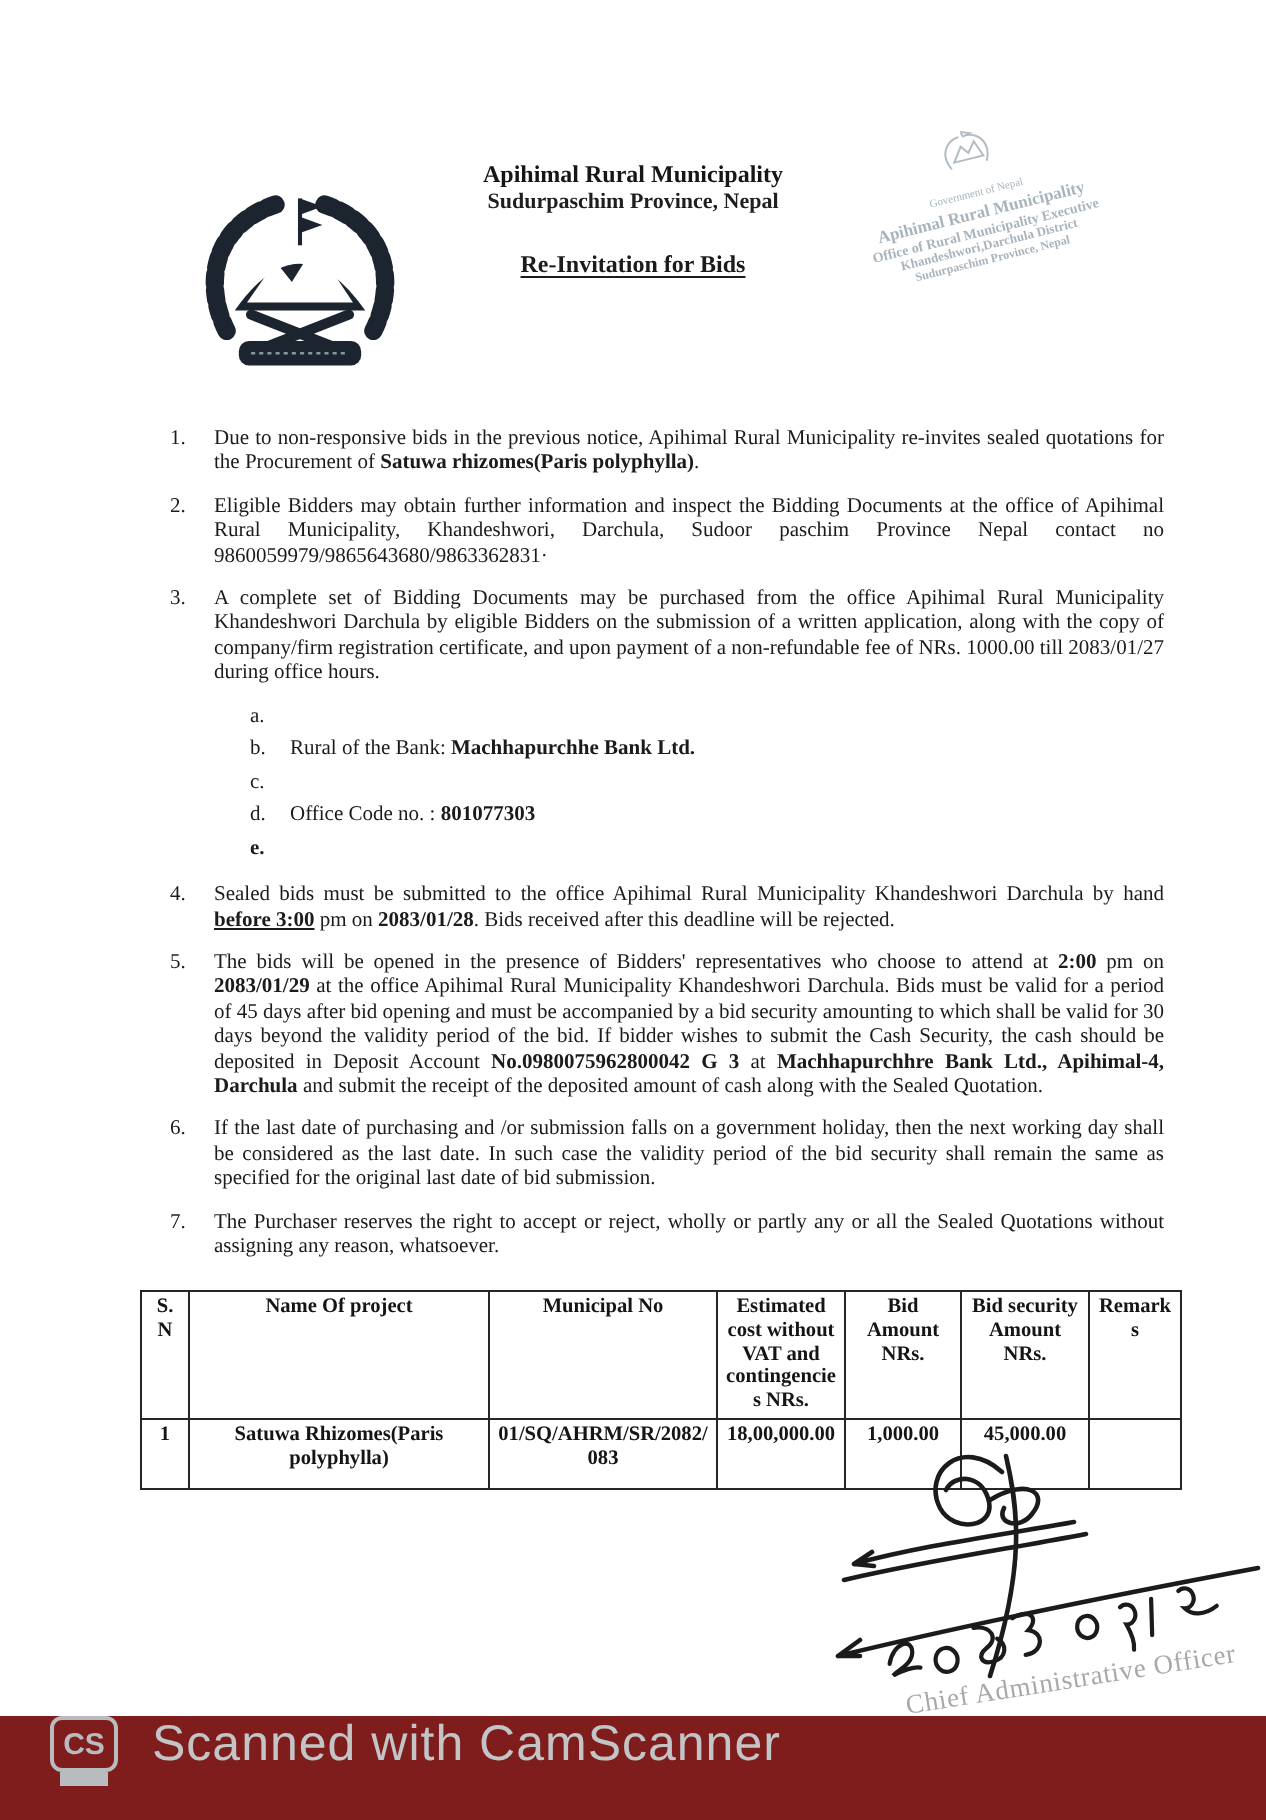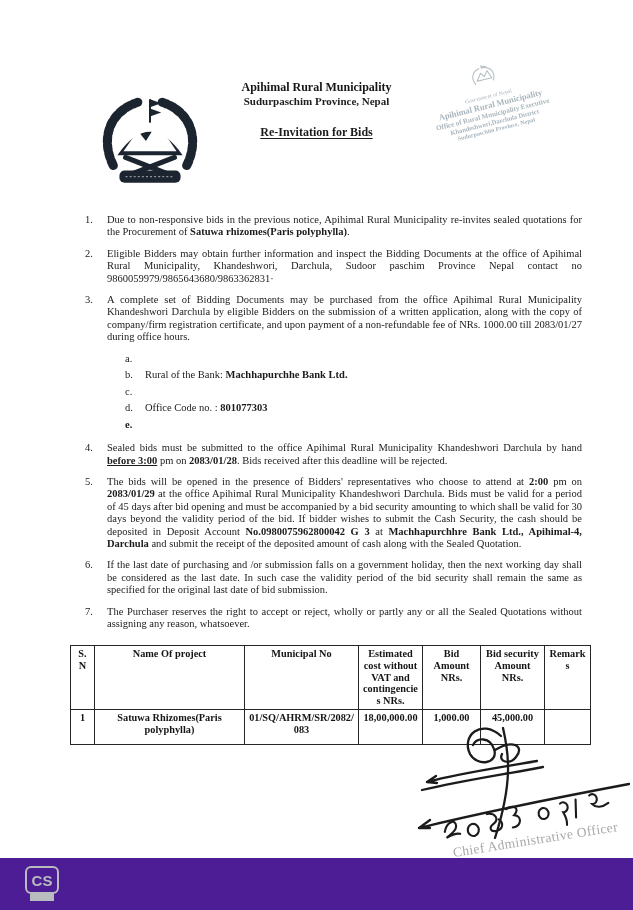--- a/index.html
+++ b/index.html
@@ -43,22 +43,22 @@
   .bid-table th,.bid-table td{border:1.4px solid #262626;padding:2px 4px;vertical-align:top;
              text-align:center;overflow-wrap:anywhere;font-weight:bold;}
   .bid-table td{height:30px;}
 
   
   .sig{position:absolute;left:415px;top:724px;width:218px;height:118px;z-index:3;}
   .cao{position:absolute;left:452px;top:832px;z-index:3;transform:rotate(-9deg);
        color:#a8a8a8;font-size:13.5px;letter-spacing:.4px;font-family:"Liberation Serif",serif;}
 
   
-  .footer{position:absolute;left:0;right:0;top:858px;height:52px;background:#4c1d95;
-          display:flex;align-items:center;z-index:4;font-family:"Liberation Sans",sans-serif;}
+  .footer{position:absolute;left:0;right:0;top:858px;height:52px;background:#7f1d1d;
+          display:flex;align-items:flex-start;z-index:4;font-family:"Liberation Sans",sans-serif;}
   .cs-icon{position:relative;margin-left:25px;width:38px;height:36px;}
   .cs-box{box-sizing:border-box;width:34px;height:28px;border:2.5px solid #b9bcbe;border-radius:6px;
           color:#b9bcbe;font-weight:bold;font-size:15px;display:flex;align-items:center;justify-content:center;}
   .cs-base{position:absolute;left:5px;top:28px;width:24px;height:7px;background:#b9bcbe;}
   .footer-text{margin-left:13px;color:#c2c4c6;font-size:25px;letter-spacing:.5px;}
 </style>
 </head>
 <body>
 
 <div class="page">
@@ -223,15 +223,16 @@
       <path d="M176 82 a4.5 5 0 1 1 2 9 c3 4 9 5 16 1"></path>
     </g>
   </svg>
   <div class="cao">Chief Administrative Officer</div>
 
   <div class="footer">
     <div class="cs-icon">
       <div class="cs-box">CS</div>
       <div class="cs-base"></div>
     </div>
+    <div class="footer-text">Scanned with CamScanner</div>
   </div>
 
 </div>
 
 </body></html>

